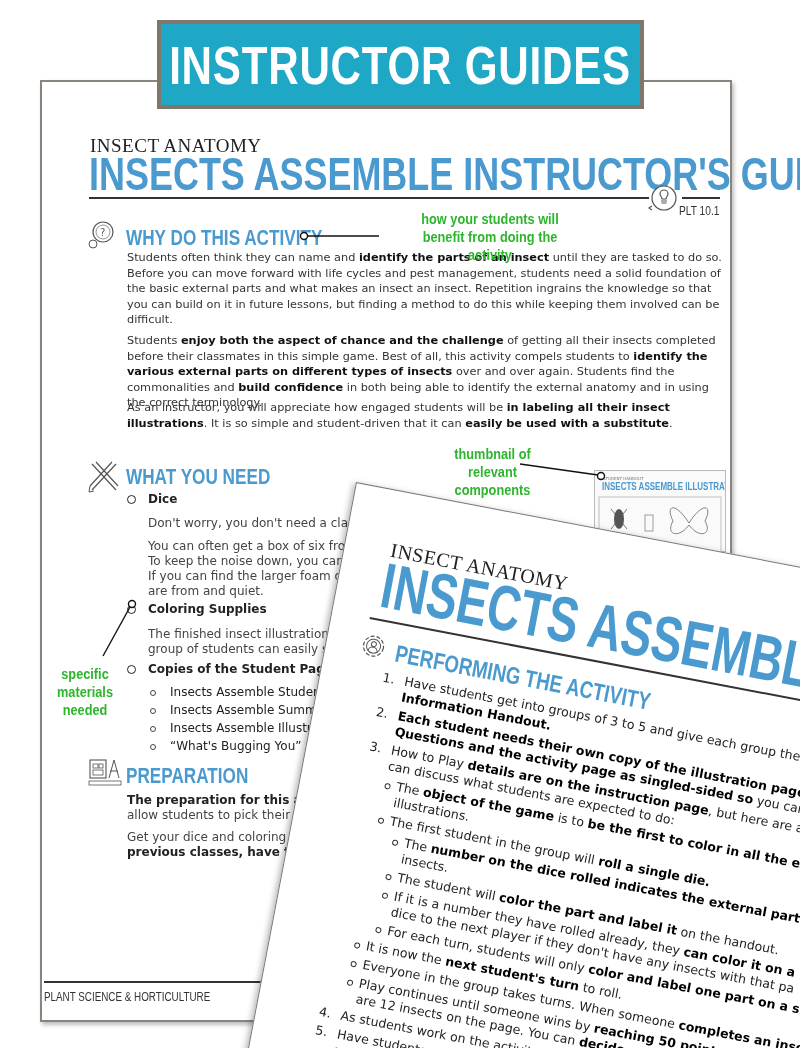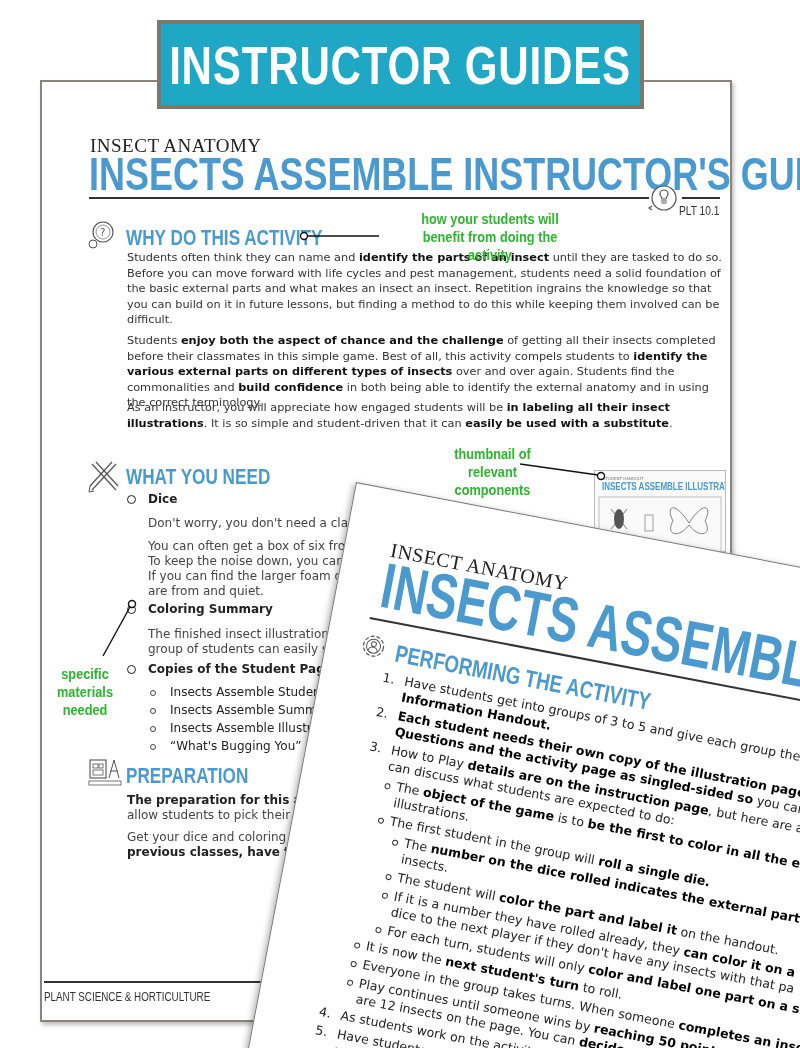--- a/index.html
+++ b/index.html
@@ -80,21 +80,21 @@
   <div class="clip" style="left:80px;top:405px;width:287px;height:300px;">
     <div class="bullet-o" style="left:5px;top:8px;"></div>
     <div class="item" style="left:26px;top:5px;font-weight:bold;">Dice</div>
     <div class="item" style="left:26px;top:29px;color:#444;">Don't worry, you don't need a class s</div>
     <div class="item" style="left:26px;top:52px;color:#444;">You can often get a box of six from a</div>
     <div class="item" style="left:26px;top:67px;color:#444;">To keep the noise down, you can ha</div>
     <div class="item" style="left:26px;top:82px;color:#444;">If you can find the larger foam dice</div>
     <div class="item" style="left:26px;top:97px;color:#444;">are from and quiet.</div>
 
     <div class="bullet-o" style="left:5px;top:118px;"></div>
-    <div class="item" style="left:26px;top:115px;font-weight:bold;">Coloring Summary</div>
+    <div class="item" style="left:26px;top:115px;font-weight:bold;">Coloring Supplies</div>
     <div class="item" style="left:26px;top:140px;color:#444;">The finished insect illustrations m</div>
     <div class="item" style="left:26px;top:155px;color:#444;">group of students can easily shar</div>
 
     <div class="bullet-o" style="left:5px;top:178px;"></div>
     <div class="item" style="left:26px;top:175px;font-weight:bold;">Copies of the Student Pages</div>
     <div class="sub-o" style="left:28px;top:203px;"></div>
     <div class="item" style="left:48px;top:198px;">Insects Assemble Student Ir</div>
     <div class="sub-o" style="left:28px;top:221px;"></div>
     <div class="item" style="left:48px;top:216px;">Insects Assemble Summary</div>
     <div class="sub-o" style="left:28px;top:239px;"></div>

